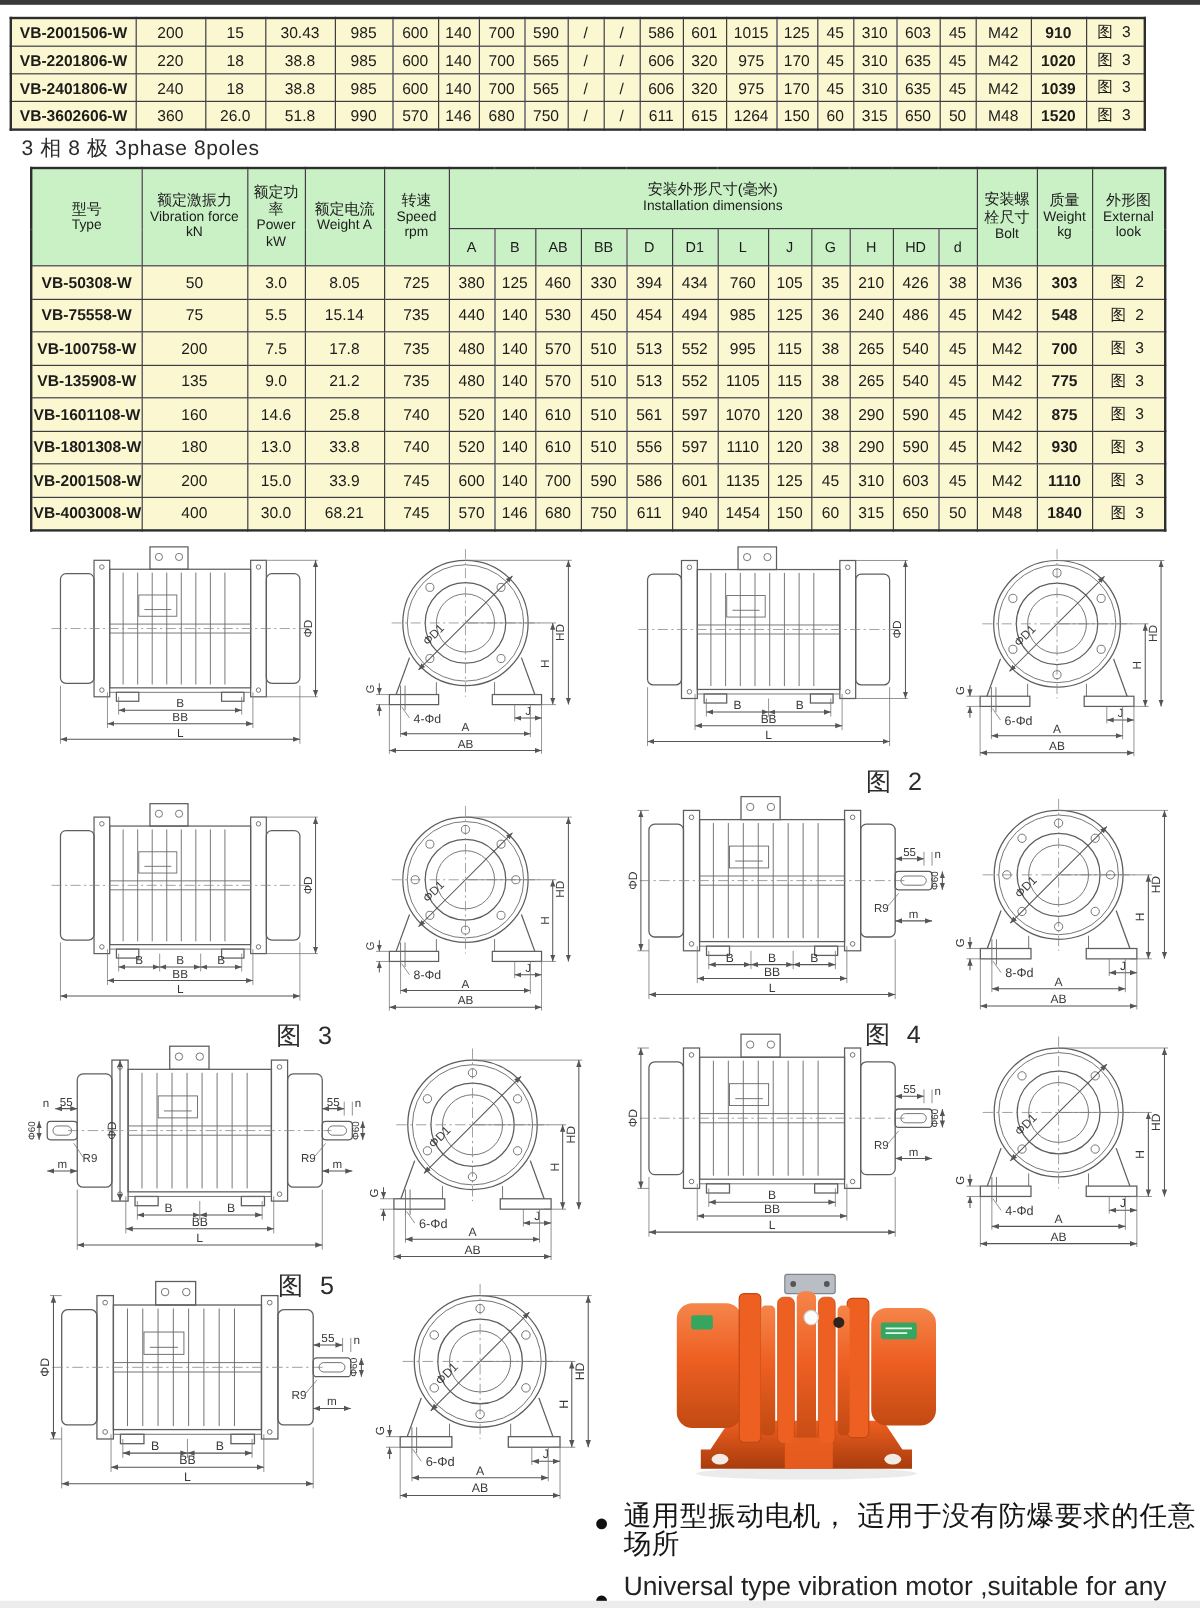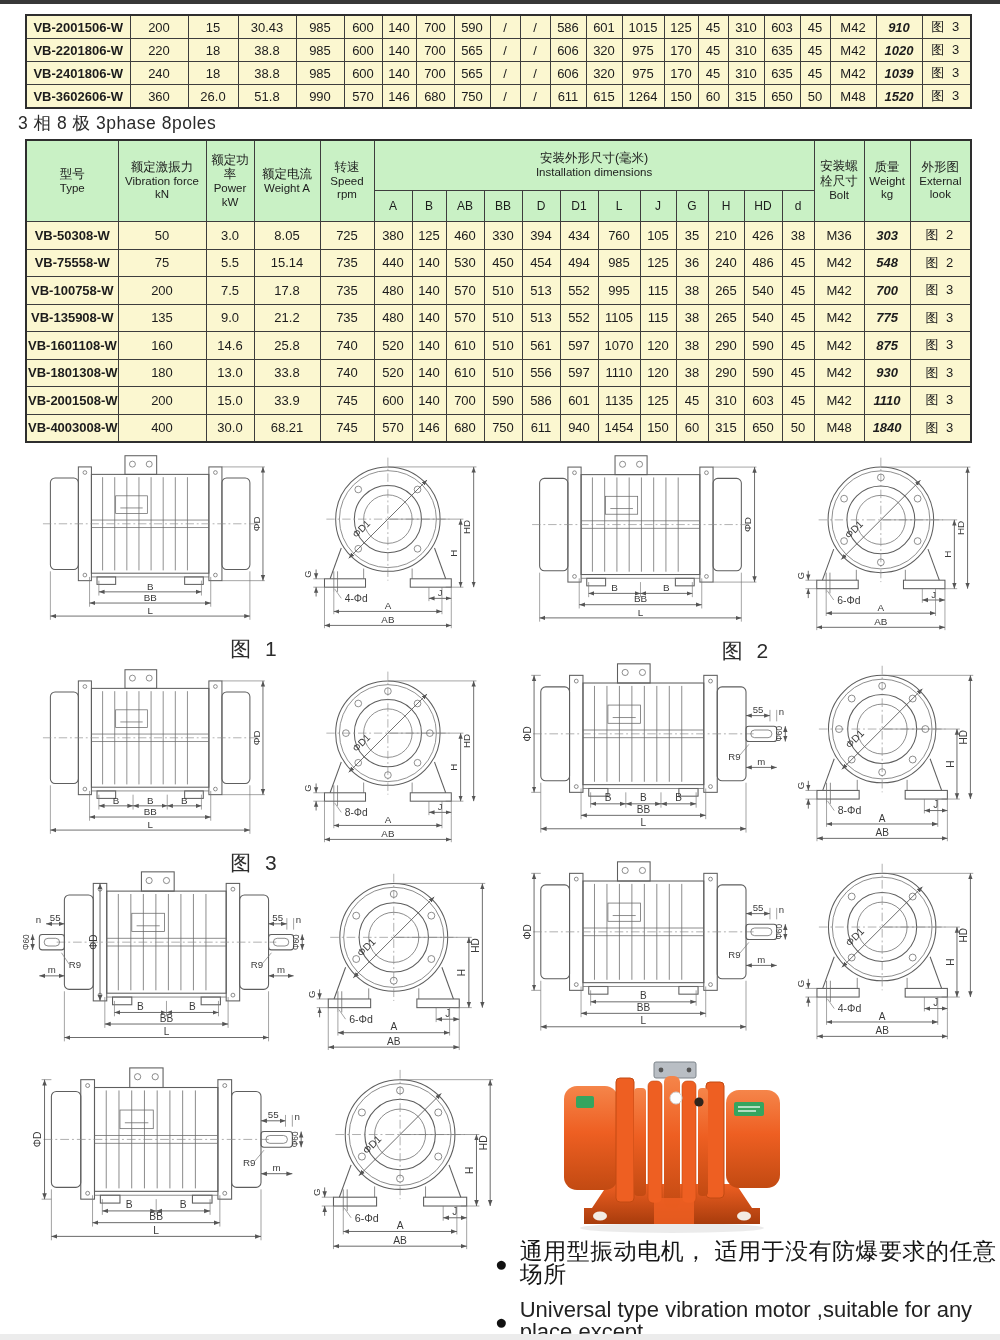--- a/index.html
+++ b/index.html
@@ -11,51 +11,51 @@
   table.spec td, table.spec th{border:1px solid #3d3d3d;text-align:center;vertical-align:middle;
         padding:0 1px;overflow:hidden;white-space:nowrap;}
   table.spec td{background:#fbf7d0;font-size:13px;}
   #top-table td{height:22px;}
   #main-table td{height:26.5px;}
   table.spec th{background:#c9f1c5;font-weight:400;font-size:12px;line-height:1.18;white-space:normal;}
   .th-zh{font-size:12.5px;}
   .th-en{font-size:11.5px;}
   .dimhdr{font-weight:600;font-size:12.5px;height:28px;}
   .type-cell{font-weight:700;font-size:12.5px;}
-  .w-bold{font-weight:700;font-style:italic;}
+  .w-bold{font-weight:700;}
   .fig-cell{font-size:12px;letter-spacing:2px;}
   
   #heading{font-size:17.5px;font-weight:500;color:#2a2a2a;letter-spacing:.5px;}
   
   .figure{position:absolute;text-align:center;}
   .figure svg{display:block;}
   .fig-caption{font-size:21px;color:#2c2c2c;margin-top:0px;letter-spacing:4px;}
   .ol{stroke:#5e5e5e;fill:none;stroke-width:1.1;}
   .th1{stroke:#6a6a6a;fill:none;stroke-width:.8;}
   .dl{stroke:#555;fill:none;stroke-width:.9;}
   .wl{stroke:#777;fill:none;stroke-width:.7;}
   .cl{stroke:#8a8a8a;fill:none;stroke-width:.7;stroke-dasharray:9 3 2 3;}
   .dt{fill:#3a3a3a;}
   
   #notes{line-height:1;}
   .note-line{display:flex;align-items:center;margin-bottom:13px;}
   .bullet{font-size:21px;margin-right:12px;color:#111;}
-  .note-zh{font-size:23px;color:#161616;letter-spacing:.5px;}
+  .note-zh{font-size:23px;color:#161616;letter-spacing:.5px;margin-top:12px;}
   .note-en{font-size:22px;color:#222;}
   #top-border{background:#383838;}
   #bottom-strip{background:#ececec;}
 </style>
 </head>
 <body>
 
 <div id="page">
 
   <div id="top-border" class="abs" style="left:0;top:0;width:1000px;height:4px;"></div>
 
-  <div class="abs" style="left:25px;top:14px;">
+  <div class="abs" style="left:8px;top:14px;">
     <table class="spec" id="top-table">
       <colgroup>
         <col style="width:104px">
           <col style="width:58px">
           <col style="width:50px">
           <col style="width:58px">
         <col style="width:48px">
           <col style="width:38px">
           <col style="width:34px">
           <col style="width:38px">
@@ -529,21 +529,20 @@
           <text x="372" y="183.5" font-size="10.5" text-anchor="middle" class="dt">AB</text>
           <line x1="372" y1="72" x2="453" y2="72" class="wl"></line>
           <line x1="434" y1="145" x2="453" y2="145" class="wl"></line>
           <line x1="450" y1="72" x2="450" y2="145" class="dl" marker-start="url(#ah0)" marker-end="url(#ah0)"></line>
           <text x="446.5" y="108.5" font-size="10.5" text-anchor="middle" class="dt" transform="rotate(-90 446.5 108.5)">H</text>
           <line x1="372" y1="16" x2="467" y2="16" class="wl"></line>
           <line x1="464" y1="16" x2="464" y2="145" class="dl" marker-start="url(#ah0)" marker-end="url(#ah0)"></line>
           <text x="460.5" y="80.5" font-size="10.5" text-anchor="middle" class="dt" transform="rotate(-90 460.5 80.5)">HD</text>
         </svg>
       </div>
-    <div class="fig-caption">图 1</div>
   </div>
   <div class="figure" style="left:517px;top:452px;width:460px;">
     <div>
         <svg viewBox="-14 0 488 196" width="100%" xmlns="http://www.w3.org/2000/svg">
           <defs>
             <marker id="ah1" viewBox="0 0 10 10" refX="9" refY="5" markerWidth="7.5" markerHeight="7.5" orient="auto-start-reverse">
               <path d="M0,1.6 L9,5 L0,8.4 z" fill="#555"></path>
             </marker>
           </defs>
           <rect x="10" y="28" width="30" height="98" rx="5" class="ol"></rect>
@@ -873,20 +872,21 @@
           <text x="372" y="183.5" font-size="10.5" text-anchor="middle" class="dt">AB</text>
           <line x1="372" y1="72" x2="453" y2="72" class="wl"></line>
           <line x1="434" y1="145" x2="453" y2="145" class="wl"></line>
           <line x1="450" y1="72" x2="450" y2="145" class="dl" marker-start="url(#ah3)" marker-end="url(#ah3)"></line>
           <text x="446.5" y="108.5" font-size="10.5" text-anchor="middle" class="dt" transform="rotate(-90 446.5 108.5)">H</text>
           <line x1="372" y1="16" x2="467" y2="16" class="wl"></line>
           <line x1="464" y1="16" x2="464" y2="145" class="dl" marker-start="url(#ah3)" marker-end="url(#ah3)"></line>
           <text x="460.5" y="80.5" font-size="10.5" text-anchor="middle" class="dt" transform="rotate(-90 460.5 80.5)">HD</text>
         </svg>
       </div>
+    <div class="fig-caption">图 4</div>
   </div>
   <div class="figure" style="left:22px;top:868px;width:470px;">
     <div>
         <svg viewBox="-14 0 488 196" width="100%" xmlns="http://www.w3.org/2000/svg">
           <defs>
             <marker id="ah4" viewBox="0 0 10 10" refX="9" refY="5" markerWidth="7.5" markerHeight="7.5" orient="auto-start-reverse">
               <path d="M0,1.6 L9,5 L0,8.4 z" fill="#555"></path>
             </marker>
           </defs>
           <rect x="30" y="28" width="30" height="98" rx="5" class="ol"></rect>
@@ -1001,20 +1001,21 @@
           <text x="372" y="183.5" font-size="10.5" text-anchor="middle" class="dt">AB</text>
           <line x1="372" y1="72" x2="453" y2="72" class="wl"></line>
           <line x1="434" y1="145" x2="453" y2="145" class="wl"></line>
           <line x1="450" y1="72" x2="450" y2="145" class="dl" marker-start="url(#ah4)" marker-end="url(#ah4)"></line>
           <text x="446.5" y="108.5" font-size="10.5" text-anchor="middle" class="dt" transform="rotate(-90 446.5 108.5)">H</text>
           <line x1="372" y1="16" x2="467" y2="16" class="wl"></line>
           <line x1="464" y1="16" x2="464" y2="145" class="dl" marker-start="url(#ah4)" marker-end="url(#ah4)"></line>
           <text x="460.5" y="80.5" font-size="10.5" text-anchor="middle" class="dt" transform="rotate(-90 460.5 80.5)">HD</text>
         </svg>
       </div>
+    <div class="fig-caption">图 5</div>
   </div>
   <div class="figure" style="left:512px;top:858px;width:468px;">
     <div>
         <svg viewBox="-14 0 488 196" width="100%" xmlns="http://www.w3.org/2000/svg">
           <defs>
             <marker id="ah5" viewBox="0 0 10 10" refX="9" refY="5" markerWidth="7.5" markerHeight="7.5" orient="auto-start-reverse">
               <path d="M0,1.6 L9,5 L0,8.4 z" fill="#555"></path>
             </marker>
           </defs>
           <rect x="16" y="28" width="30" height="98" rx="5" class="ol"></rect>

